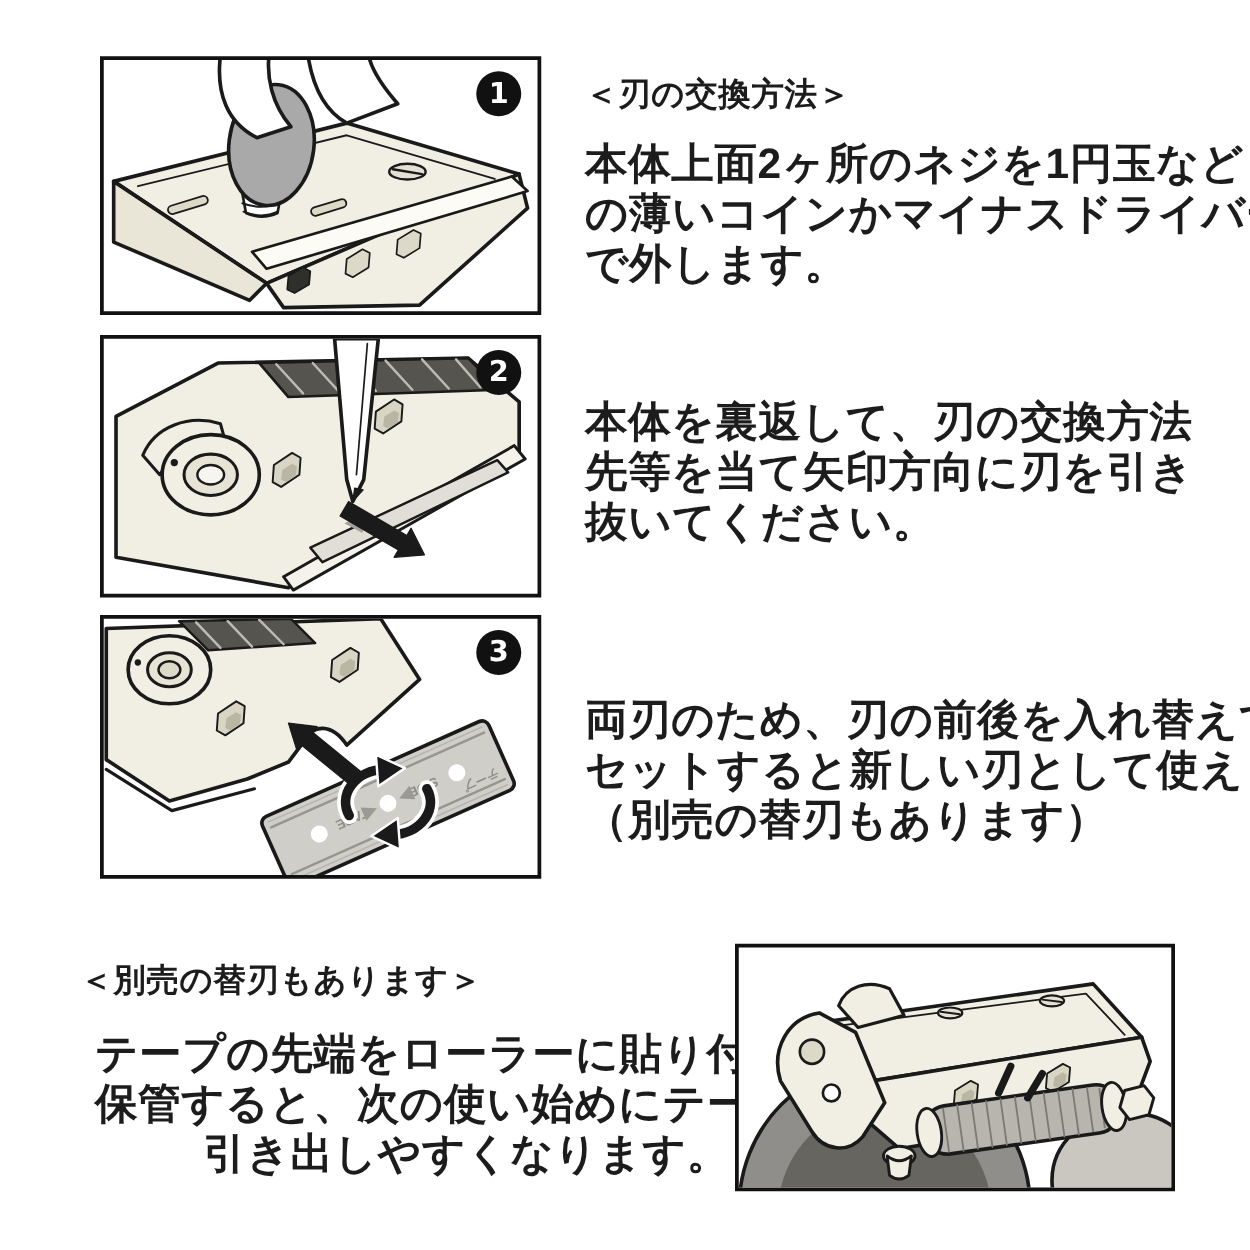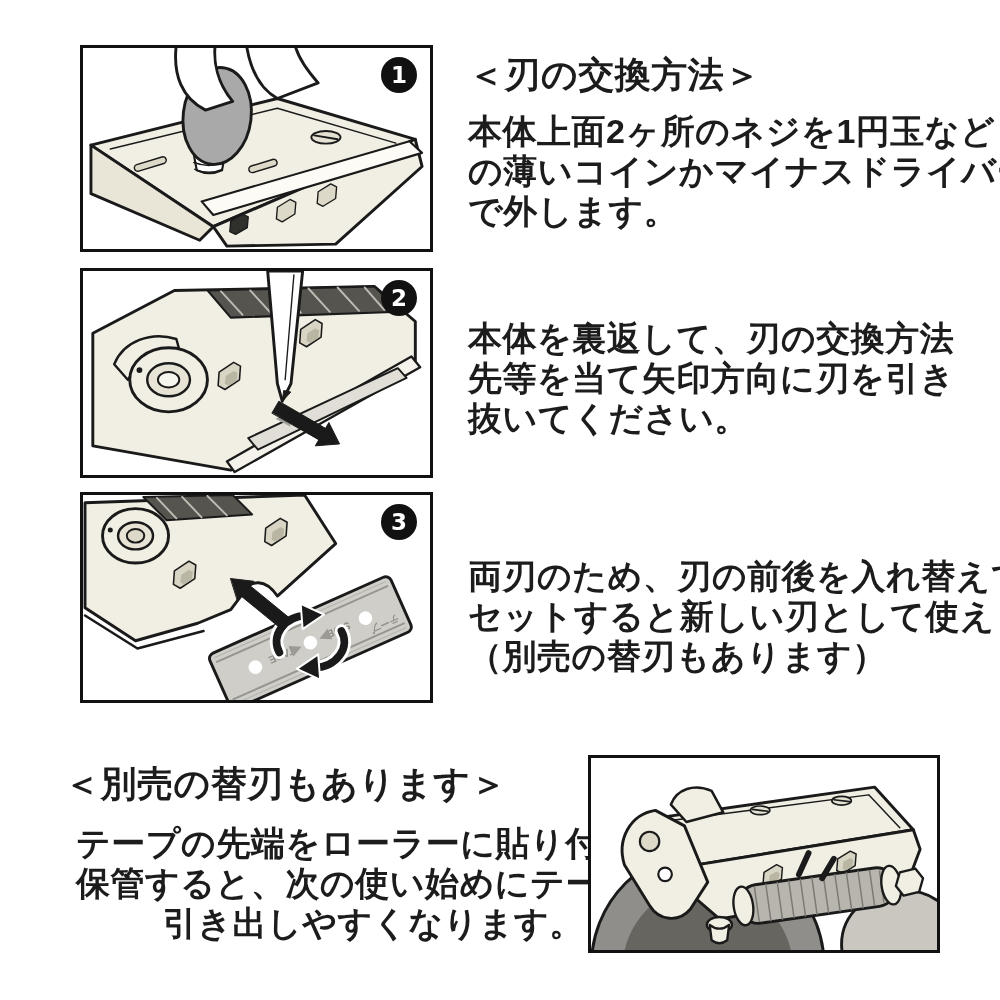--- a/index.html
+++ b/index.html
@@ -27,21 +27,21 @@
     width:36px; height:36px; border-radius:50%;
     background:#111111; color:#ffffff;
     font-family:"DejaVu Sans","Liberation Sans",sans-serif;
     font-weight:bold; font-size:23px;
     display:flex; align-items:center; justify-content:center;
     line-height:1;
   }
 
   .heading {
     position:absolute;
-    font-size:36px; line-height:36px; font-weight:700;
+    font-size:26px; line-height:36px; font-weight:700;
     letter-spacing:0.5px; white-space:pre;
   }
   #heading-blade   { left:468px; top:57px;  }
   #heading-storage { left:64px;  top:766px; }
 
   .body-text {
     position:absolute;
     font-size:34px; line-height:40px; font-weight:700;
     letter-spacing:0.5px; white-space:pre;
   }

